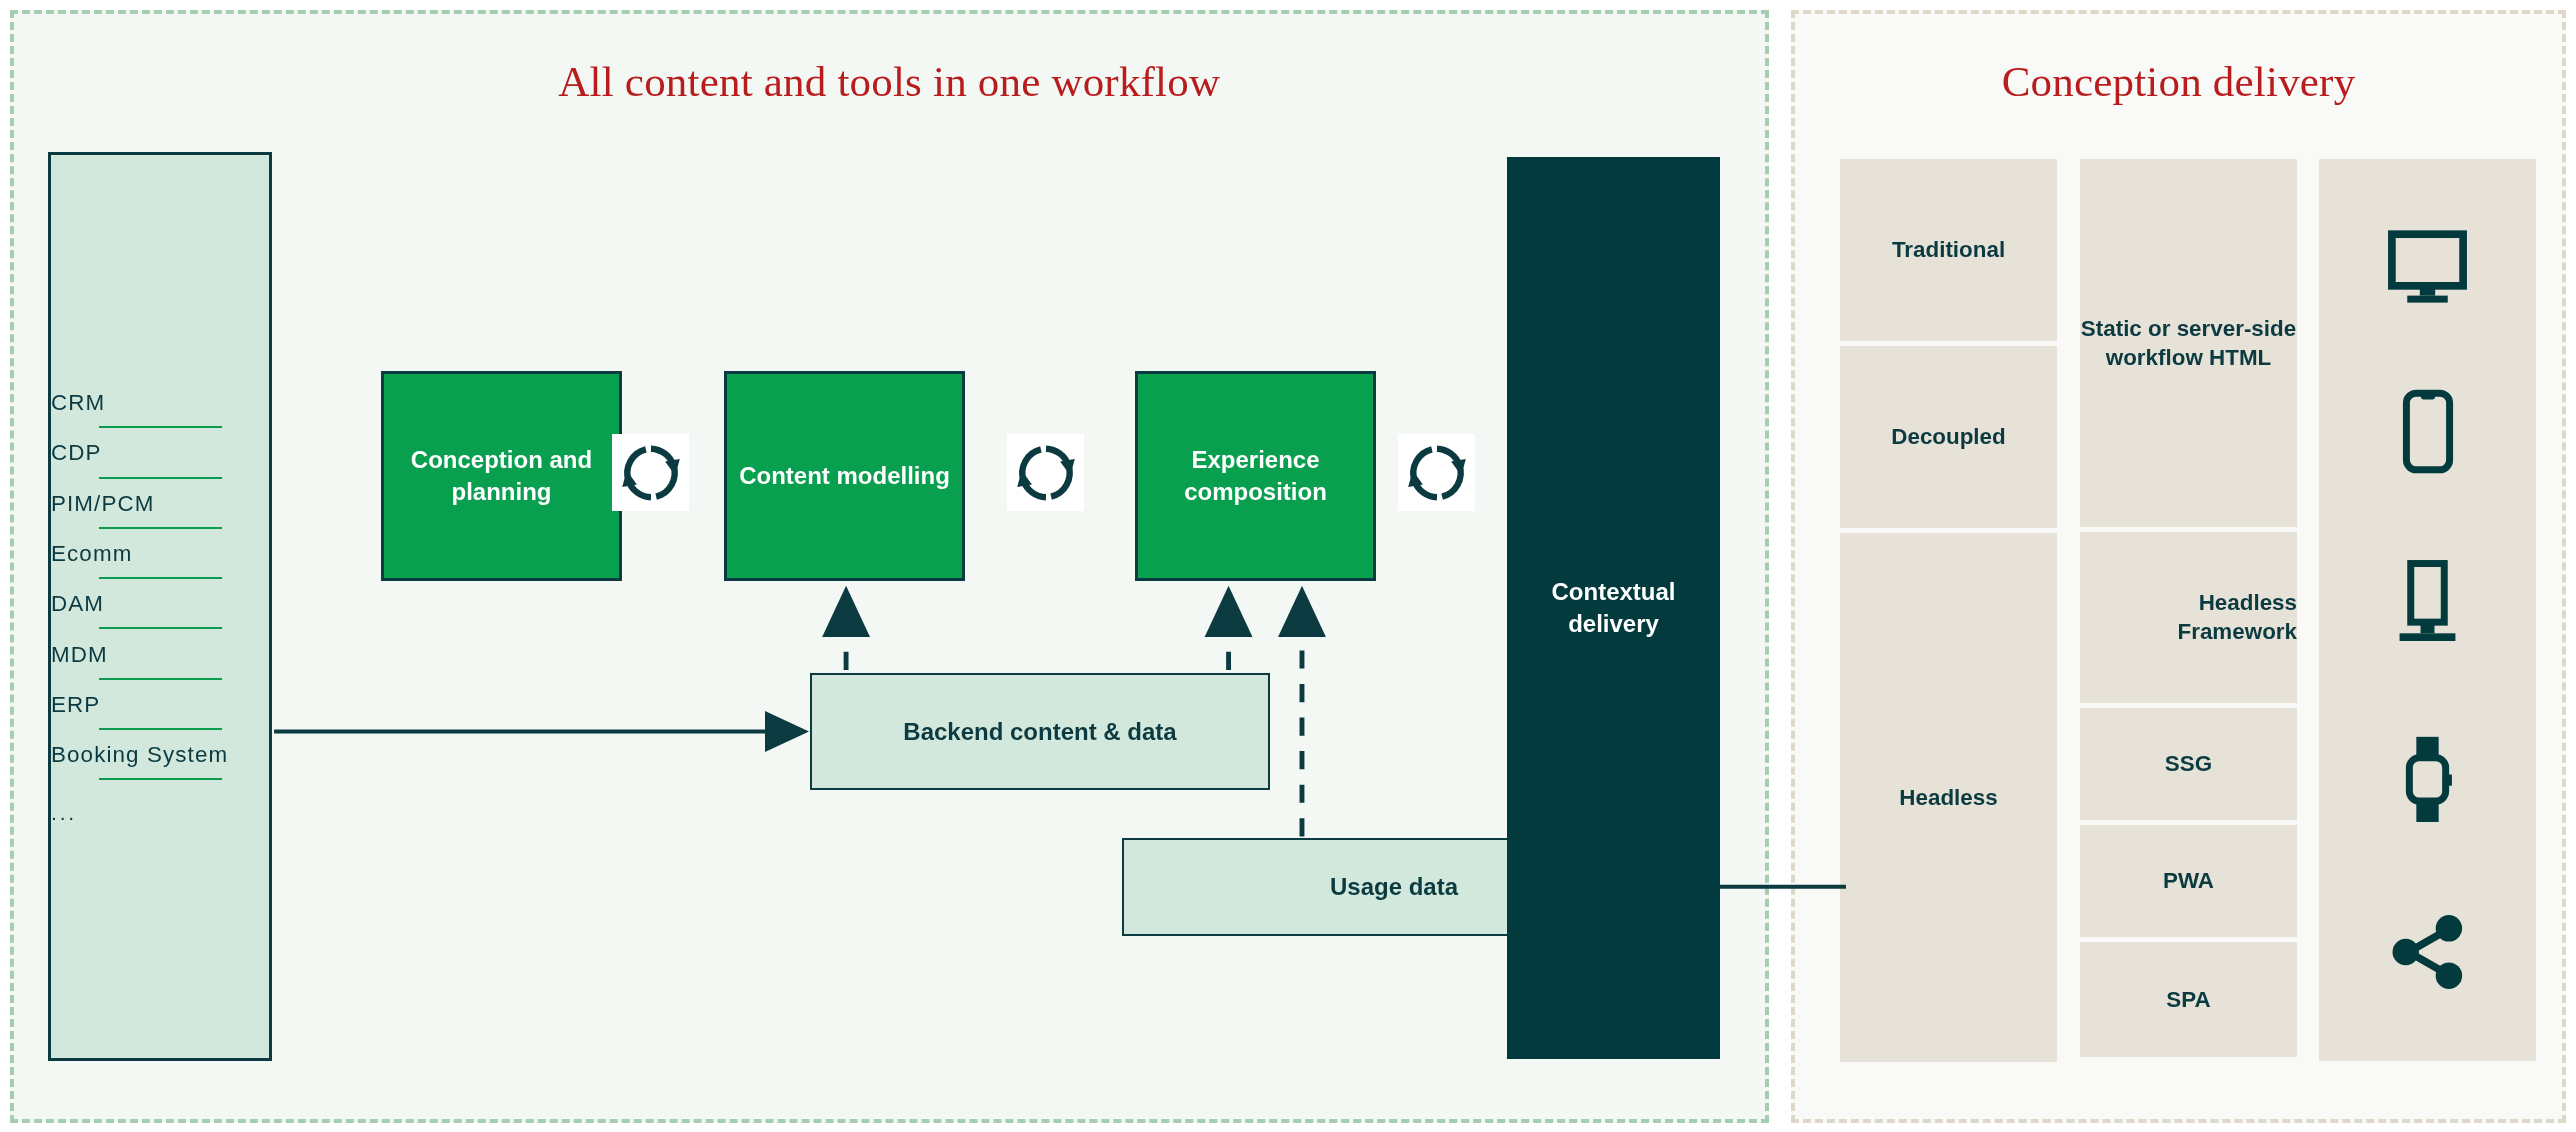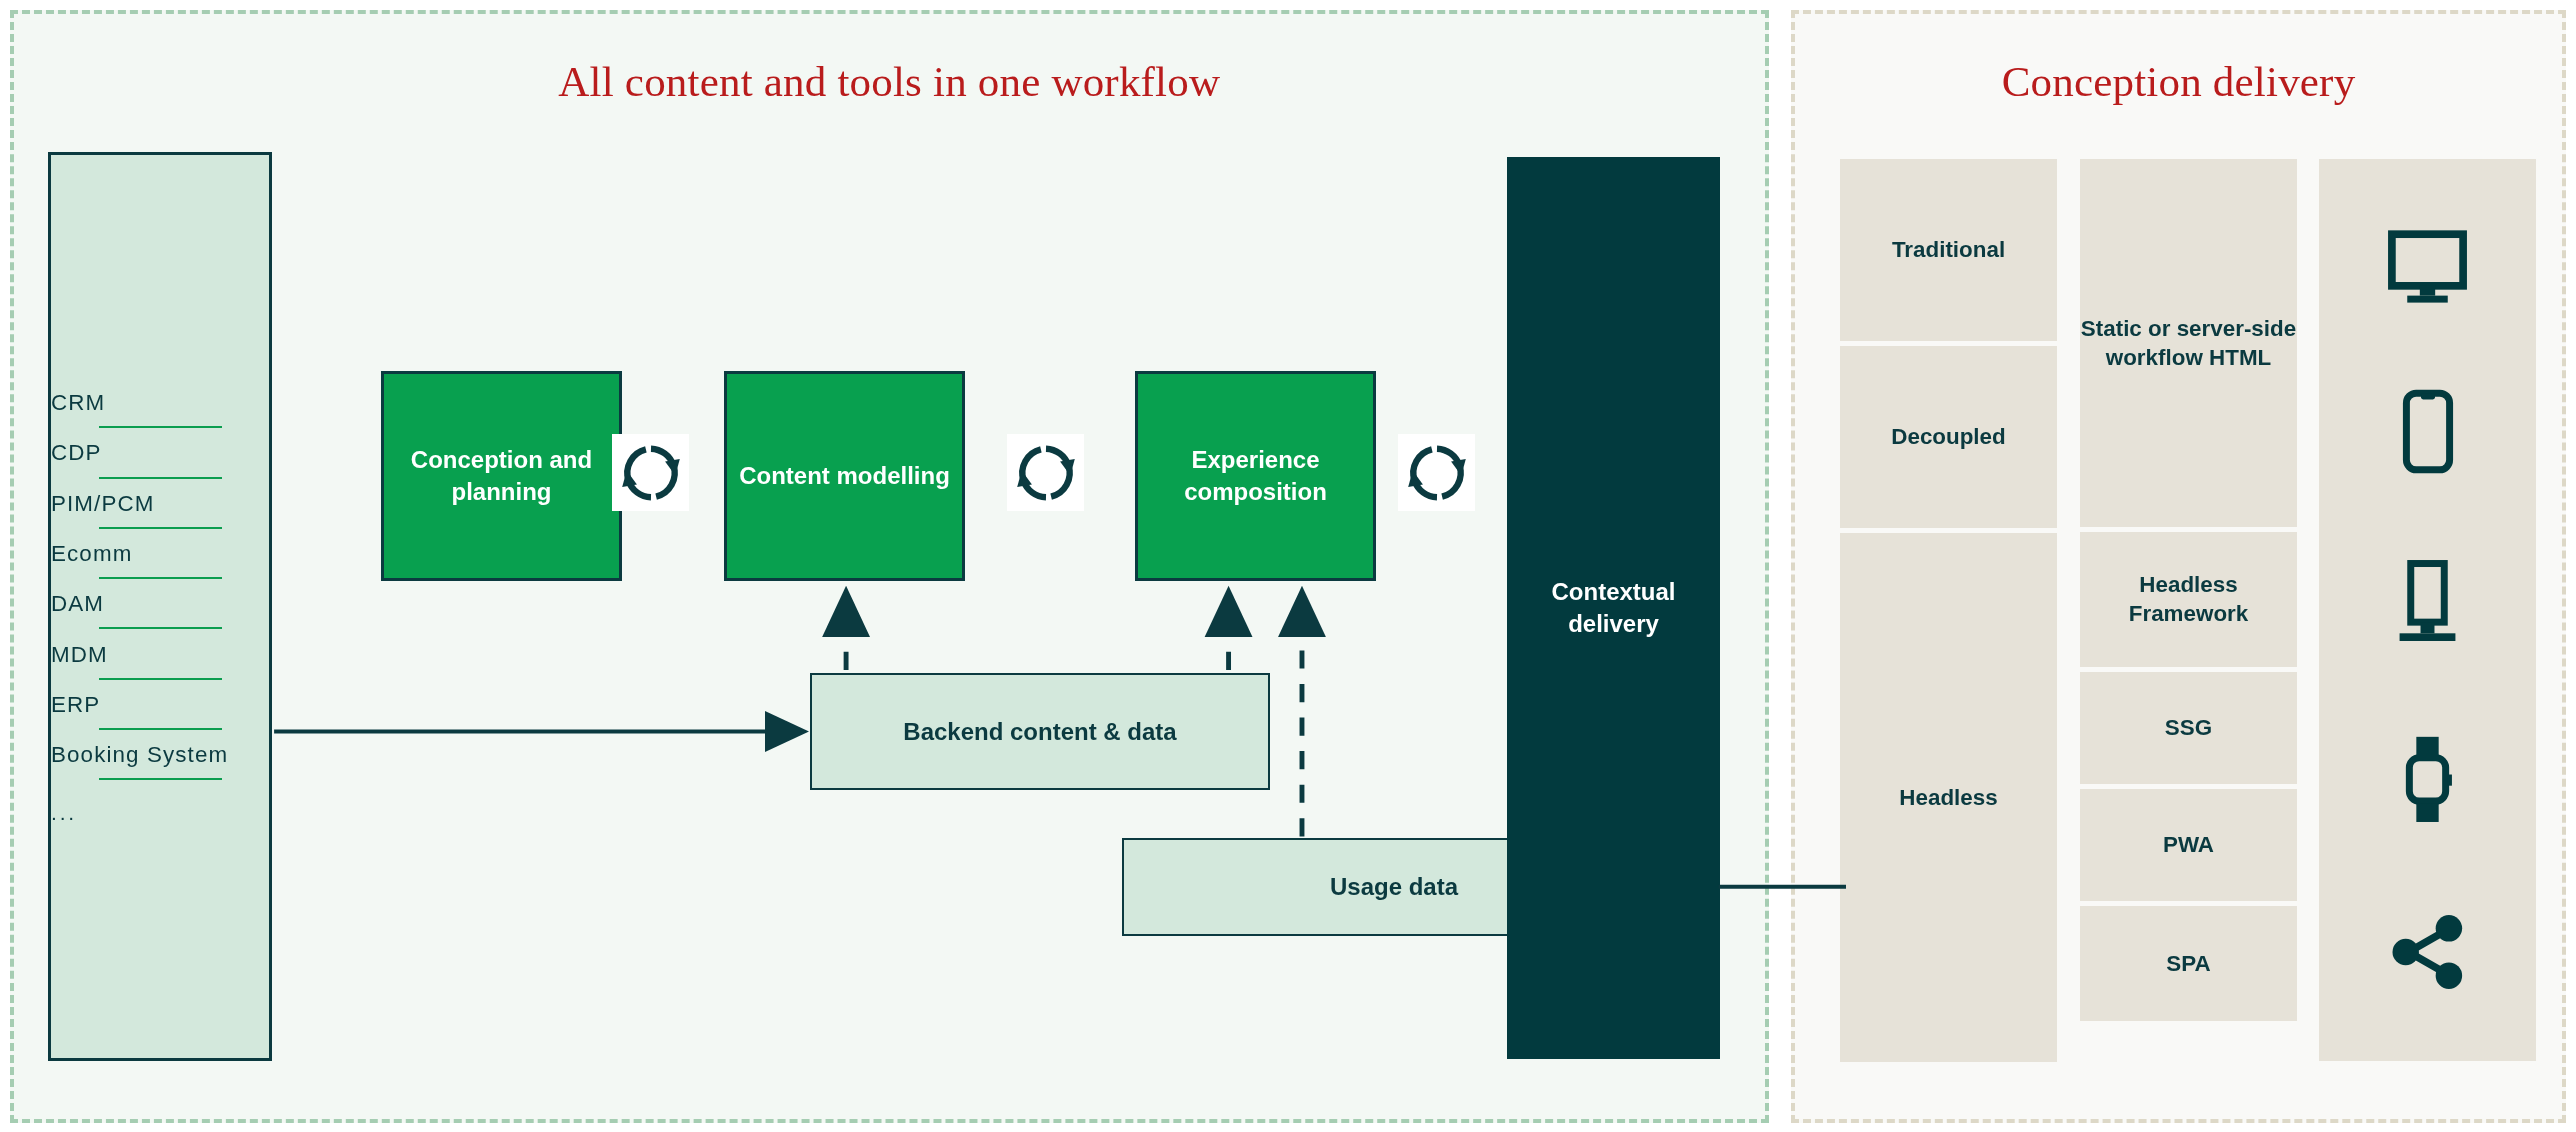--- a/index.html
+++ b/index.html
@@ -245,21 +245,21 @@
   </div>
 
   <div class="oc-col" id="oc-col-arch">
     <div class="oc-cell" style="height:182px;">Traditional</div>
     <div class="oc-cell" style="height:182px;">Decoupled</div>
     <div class="oc-cell" style="height:529px;">Headless</div>
   </div>
 
   <div class="oc-col" id="oc-col-tech">
     <div class="oc-cell" style="height:368px;">Static or server-side workflow HTML</div>
-    <div class="oc-cell" style="height:135px;">Headless Framework</div>
+    <div class="oc-cell" style="height:171px;text-align:right;">Headless Framework</div>
     <div class="oc-cell" style="height:112px;">SSG</div>
     <div class="oc-cell" style="height:112px;">PWA</div>
     <div class="oc-cell" style="height:115px;">SPA</div>
   </div>
 
   <div class="oc-col" id="oc-col-dev">
     <div class="dev-panel">
 
       <div class="dev-icon">
         <svg width="83" height="74" viewBox="0 0 118 106">

